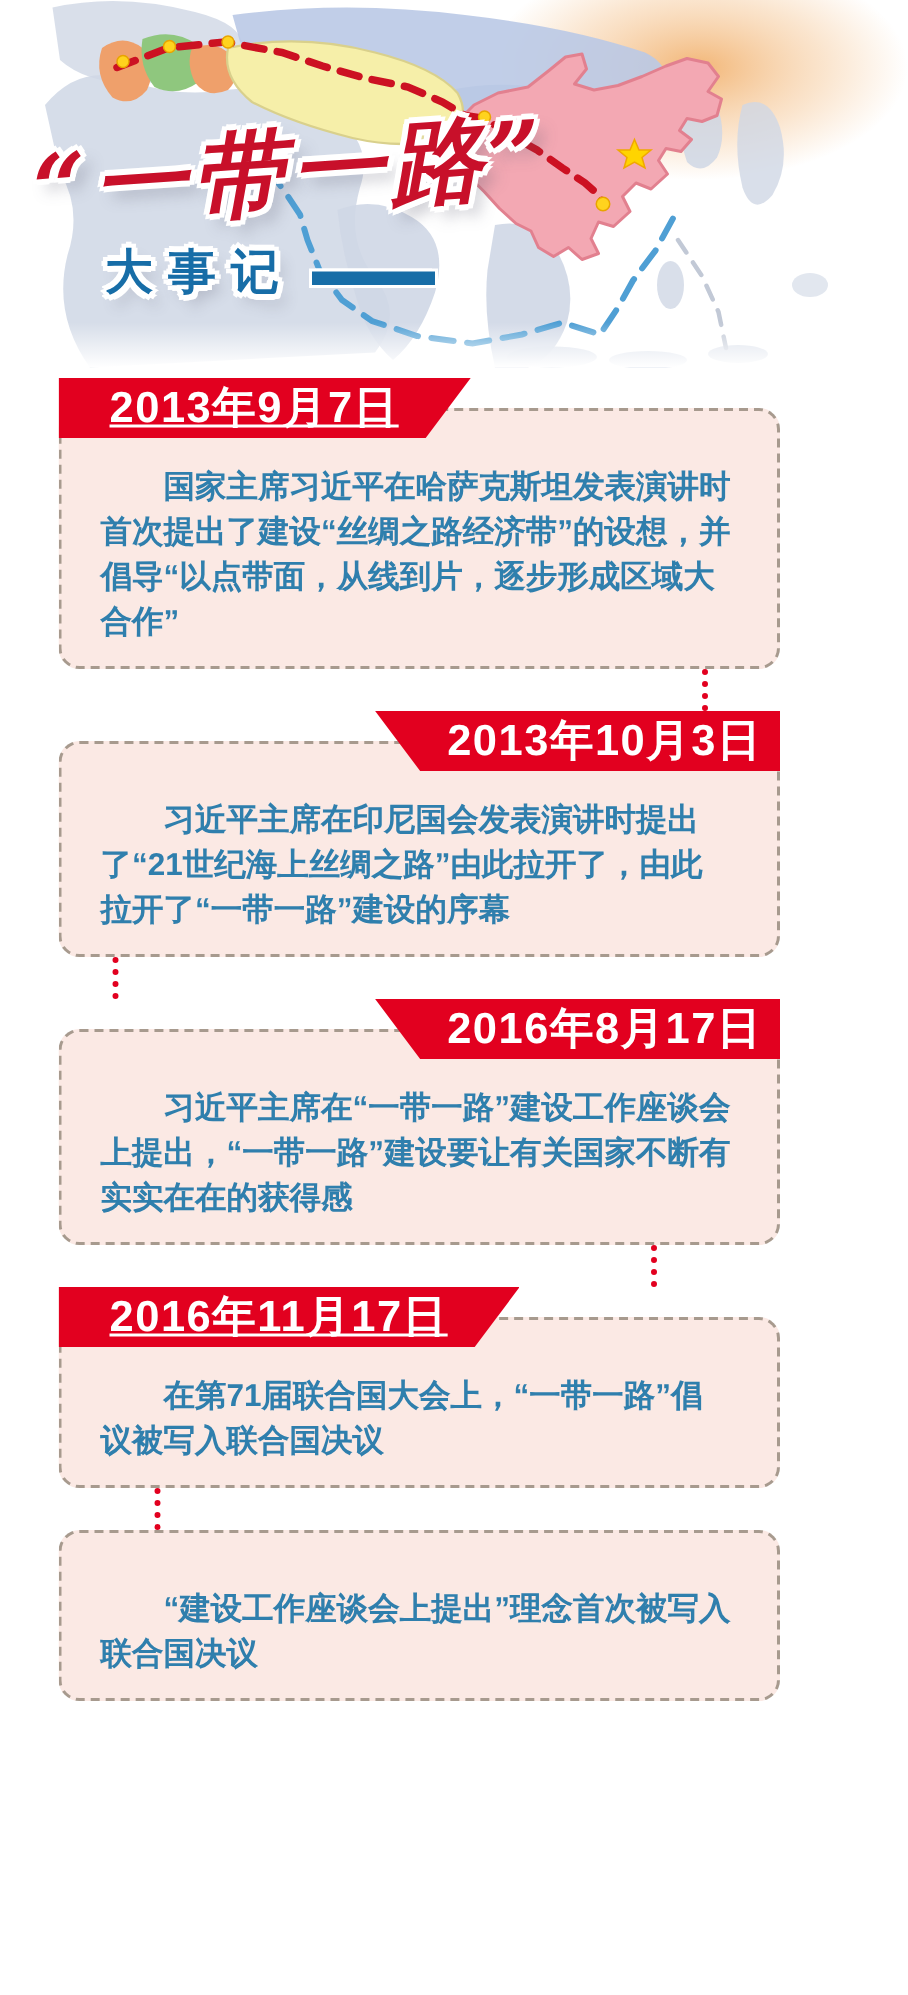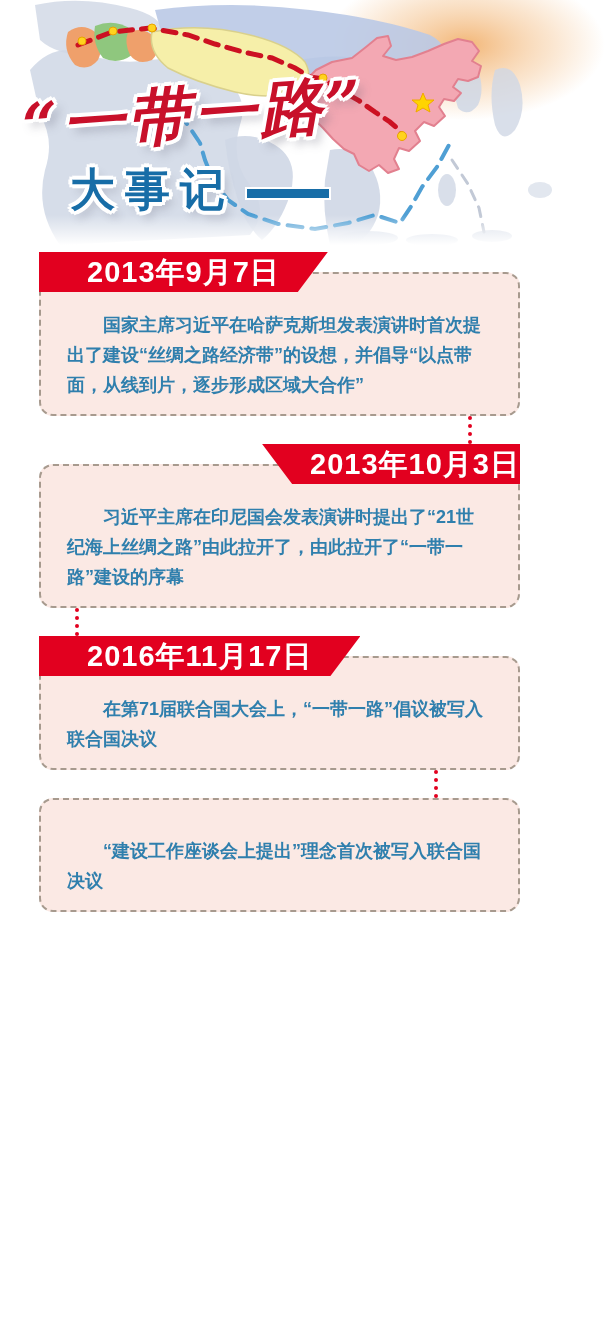--- a/index.html
+++ b/index.html
@@ -14,45 +14,45 @@
     font-family:"DejaVu Serif","Liberation Serif",serif;
     font-style:italic;font-weight:bold;
     font-size:62px;line-height:1;color:#c8102a;letter-spacing:4px;
     transform:rotate(-4deg);margin:0;
     text-shadow:-3px -3px 0 #fff,3px -3px 0 #fff,-3px 3px 0 #fff,3px 3px 0 #fff,
                 0 -4px 0 #fff,0 4px 0 #fff,-4px 0 0 #fff,4px 0 0 #fff,
                 6px 8px 10px rgba(90,90,110,.35);
   }
   .sub-title-row{margin:14px 0 0 48px;display:flex;align-items:center;}
   .sub-title{
-    font-size:45px;font-weight:bold;color:#176da7;letter-spacing:10px;margin:0;
+    font-size:32px;font-weight:bold;color:#176da7;letter-spacing:10px;margin:0;
     text-shadow:-3px -3px 0 #fff,3px -3px 0 #fff,-3px 3px 0 #fff,3px 3px 0 #fff,
                 0 -4px 0 #fff,0 4px 0 #fff,-4px 0 0 #fff,4px 0 0 #fff,
                 5px 7px 9px rgba(90,90,110,.3);
   }
   .title-dash{width:82px;height:9px;background:#176da7;margin-left:12px;margin-top:6px;
     box-shadow:-2px -2px 0 #fff,2px -2px 0 #fff,-2px 2px 0 #fff,2px 2px 0 #fff;}
 
   
   .timeline{position:relative;width:481px;margin:7px 0 0 39px;}
   .entry{position:relative;margin-top:28px;}
   .entry:first-child{margin-top:0;}
   .banner{
     position:relative;z-index:2;width:max-content;height:40px;line-height:40px;
     background:#e2001f;color:#fff;font-weight:bold;font-size:29px;letter-spacing:1px;
     margin-bottom:-20px;
   }
-  .entry.left  .banner{clip-path:polygon(0 0,100% 0,calc(100% - 30px) 100%,0 100%);padding:0 48px 0 48px;}
-  .entry.right .banner{clip-path:polygon(0 0,100% 0,100% 100%,30px 100%);padding:0 0 0 48px;margin-left:auto;}
+  .entry.left  .banner{clip-path:polygon(0 0,100% 0,calc(100% - 30px) 100%,0 100%);padding:0 48px 0 34px;text-decoration:underline;}
+  .entry.right .banner{clip-path:polygon(0 0,100% 0,100% 100%,30px 100%);padding:0 12px 0 48px;margin-left:auto;}
   .box{
     position:relative;z-index:1;background:#fbe9e4;border:2px dashed #a79a8e;border-radius:14px;
     padding:36px 28px 14px 26px;box-sizing:border-box;width:481px;
   }
   .event-text{
-    margin:0;width:421px;font-size:18px;line-height:30px;color:#2f7fad;
+    margin:0;width:421px;font-size:21px;line-height:30px;color:#2f7fad;
     font-weight:bold;text-indent:2em;word-break:break-all;
   }
   .connector{position:absolute;top:-28px;height:28px;width:0;border-left:4px dotted #e2001f;}
   .entry:nth-of-type(2) .connector{left:429px;}
   .entry:nth-of-type(3) .connector{left:36px;}
   .entry:nth-of-type(4) .connector{left:395px;}
   .entry:nth-of-type(5) .connector{left:64px;}
   .entry:nth-of-type(6) .connector{left:387px;}
 </style>
 </head>
@@ -142,20 +142,29 @@
     <div class="connector"></div>
     <div class="banner">
       <span class="date">2013年10月3日</span>
     </div>
     <div class="box">
       <p class="event-text">习近平主席在印尼国会发表演讲时提出了“21世纪海上丝绸之路”由此拉开了，由此拉开了“一带一路”建设的序幕</p>
     </div>
   </section>
 
 
+  <section class="entry right">
+    <div class="connector"></div>
+    <div class="banner">
+      <span class="date">2016年8月17日</span>
+    </div>
+    <div class="box">
+      <p class="event-text">习近平主席在“一带一路”建设工作座谈会上提出，“一带一路”建设要让有关国家不断有实实在在的获得感</p>
+    </div>
+  </section>
 
   <section class="entry left">
     <div class="connector"></div>
     <div class="banner">
       <span class="date">2016年11月17日</span>
     </div>
     <div class="box">
       <p class="event-text">在第71届联合国大会上，“一带一路”倡议被写入联合国决议</p>
     </div>
   </section>

